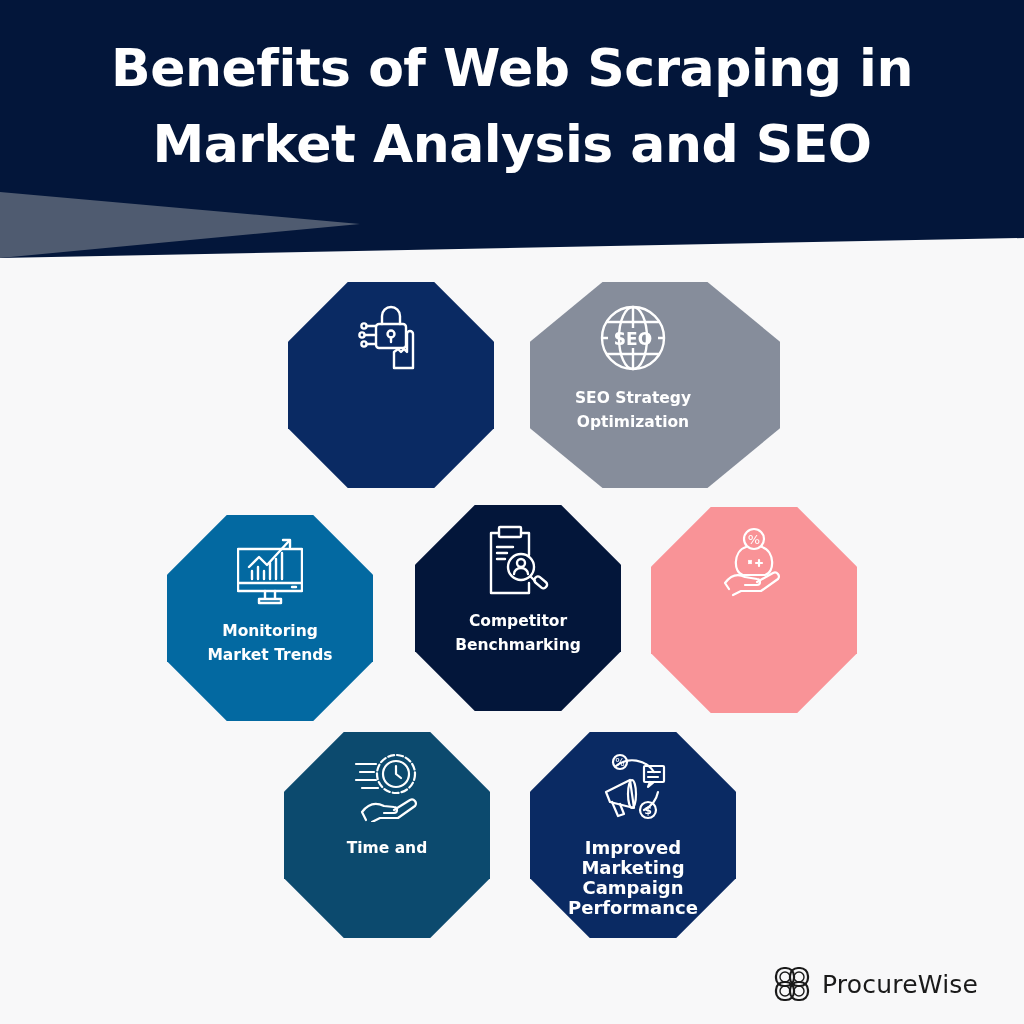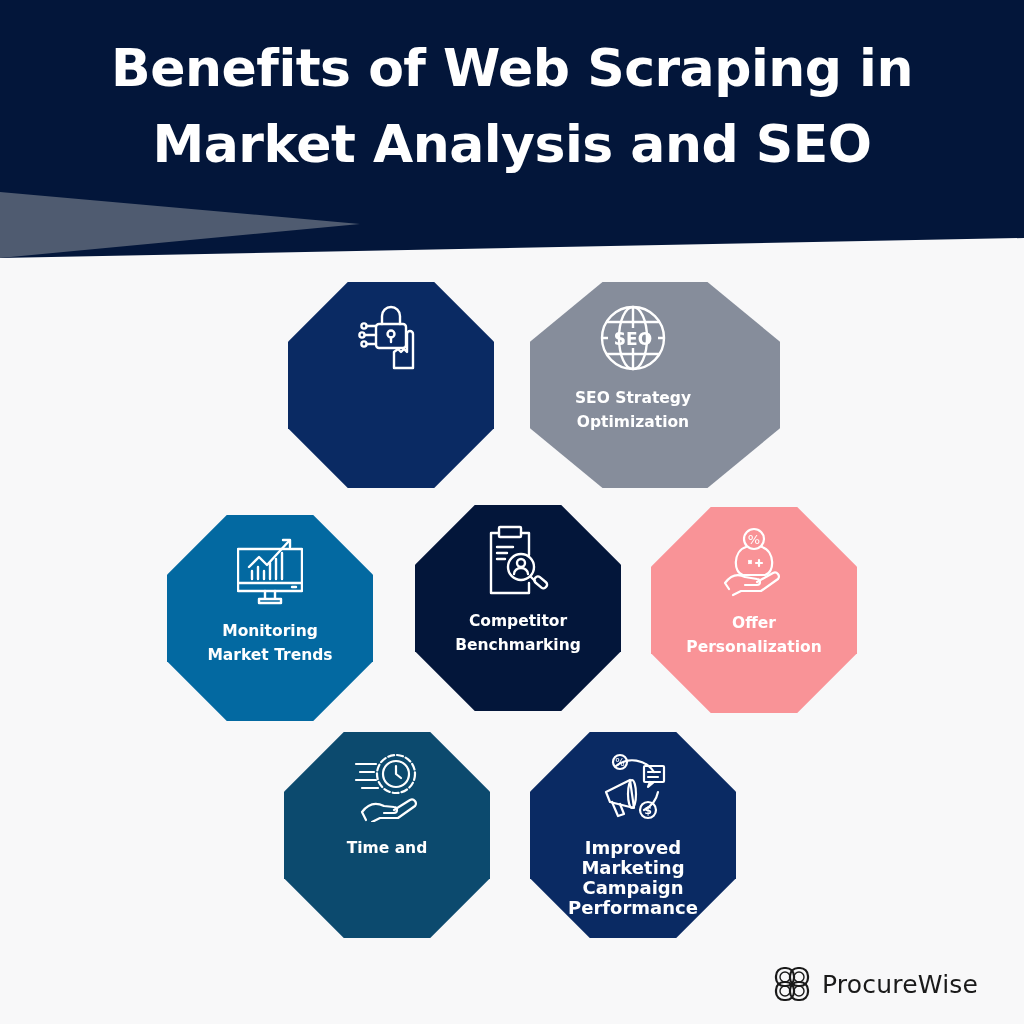--- a/index.html
+++ b/index.html
@@ -96,24 +96,20 @@
 
 <div class="oct" style="left:651px;top:507px;background:#f99397;">
   <svg class="ico" viewBox="0 0 66 70" fill="none" stroke="#fff" stroke-width="2.2" stroke-linecap="round" stroke-linejoin="round">
     <circle cx="33" cy="12" r="10"></circle>
     <text x="33" y="17" text-anchor="middle" fill="#fff" stroke="none" font-family="DejaVu Sans, sans-serif" font-size="13">%</text>
     <path d="M25 20 C12 24 12 46 22 48 H44 C54 46 54 24 41 20"></path>
     <path d="M28 34 l2 2 M30 34 l-2 2 M38 33 V39 M35 36 H41"></path>
     <path d="M8 62 L4 56 C10 48 16 46 24 50 L36 52 a3 3 0 0 1 0 6 L24 58"></path>
     <path d="M36 55 L52 46 a4 4 0 0 1 5 6 L40 64 H20 L12 68"></path>
   </svg>
-  <div class="lbl" style="top:104px;">
-    <div>Offer</div>
-    <div>Personalization</div>
-  </div>
 </div>
 
 <div class="oct" style="left:284px;top:732px;background:#0c4a6e;">
   <svg class="ico" viewBox="0 0 66 70" fill="none" stroke="#fff" stroke-width="2.2" stroke-linecap="round" stroke-linejoin="round">
     <circle cx="42" cy="22" r="19" stroke-dasharray="6 3"></circle>
     <circle cx="42" cy="22" r="13"></circle>
     <path d="M42 14 V22 L47 26"></path>
     <path d="M2 12 H22 M6 20 H20 M2 28 H22 M8 36 H24"></path>
     <path d="M12 68 L8 60 C14 52 22 50 30 54 L40 55 a3 3 0 0 1 0 6 L30 61"></path>
     <path d="M40 58 L56 48 a4 4 0 0 1 5 6 L44 66 H26 L18 70"></path>

